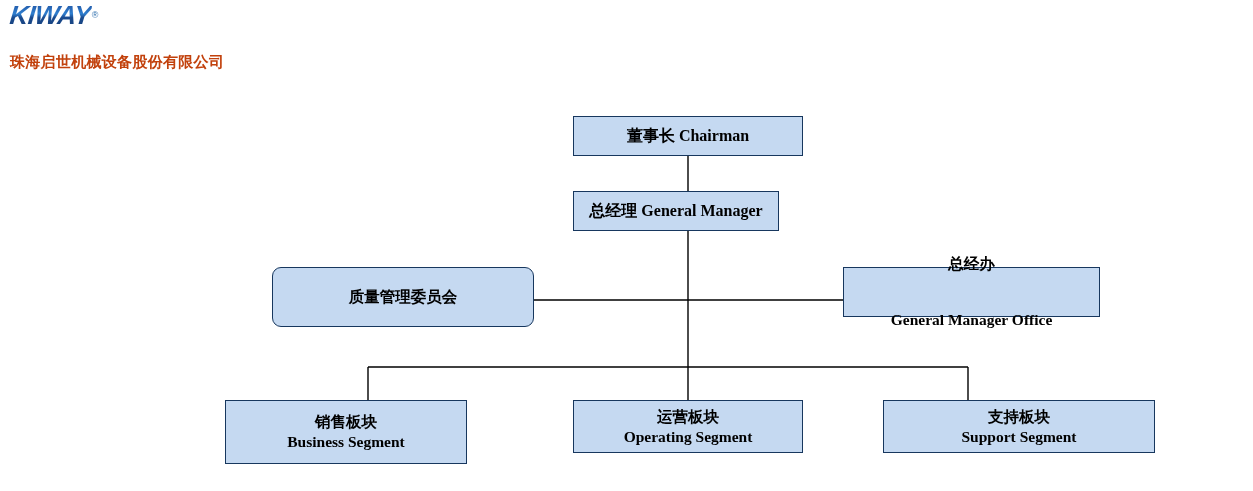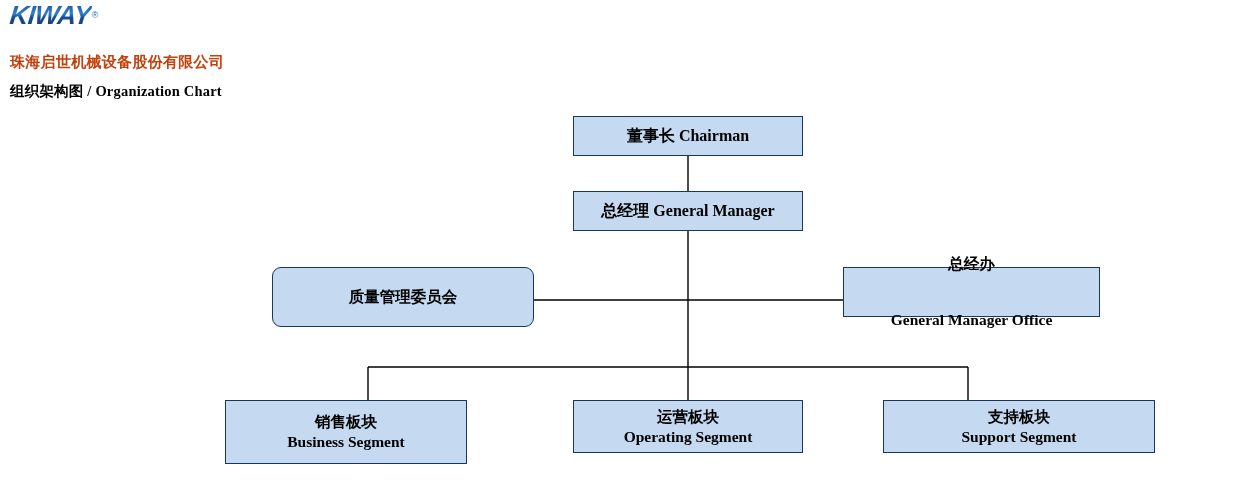--- a/index.html
+++ b/index.html
@@ -120,23 +120,20 @@
 </head>
 <body>
 
 <div id="page">
 
   <div id="header">
     <div class="logo-wrap">
       <span class="logo-text">KIWAY</span><span class="logo-tm">®</span>
     </div>
     <div class="company-name">珠海启世机械设备股份有限公司</div>
-    <div class="chart-title">
-      <span class="cn">组织架构图</span><span class="en"> / </span><span class="en">Organization Chart</span>
-    </div>
   </div>
 
   <div id="chart-area">
 
     <svg class="connectors" viewBox="0 0 1253 491" width="1253" height="491" xmlns="http://www.w3.org/2000/svg">
 
       <line x1="688" y1="156" x2="688" y2="191" stroke="#000000" stroke-width="1.4"></line>
 
       <line x1="688" y1="231" x2="688" y2="400" stroke="#000000" stroke-width="1.4"></line>
 
@@ -148,21 +145,21 @@
 
       <line x1="368" y1="367" x2="368" y2="400" stroke="#000000" stroke-width="1.4"></line>
 
       <line x1="968" y1="367" x2="968" y2="400" stroke="#000000" stroke-width="1.4"></line>
     </svg>
 
     <div class="node single" style="left:573px; top:116px; width:230px; height:40px;">
       <span class="line1">董事长 Chairman</span>
     </div>
 
-    <div class="node single" style="left:573px; top:191px; width:230px; height:40px;">
+    <div class="node single" style="left:573px; top:191px; width:206px; height:40px;">
       <span class="line1">总经理 General Manager</span>
     </div>
 
     <div class="node" style="left:272px; top:267px; width:262px; height:60px;border-radius:9px;">
       <span class="line1">质量管理委员会</span>
     </div>
 
     <div class="node" style="left:843px; top:267px; width:257px; height:50px;gap:36px;">
       <span class="line1">总经办</span>
       <span class="line2">General Manager Office</span>

